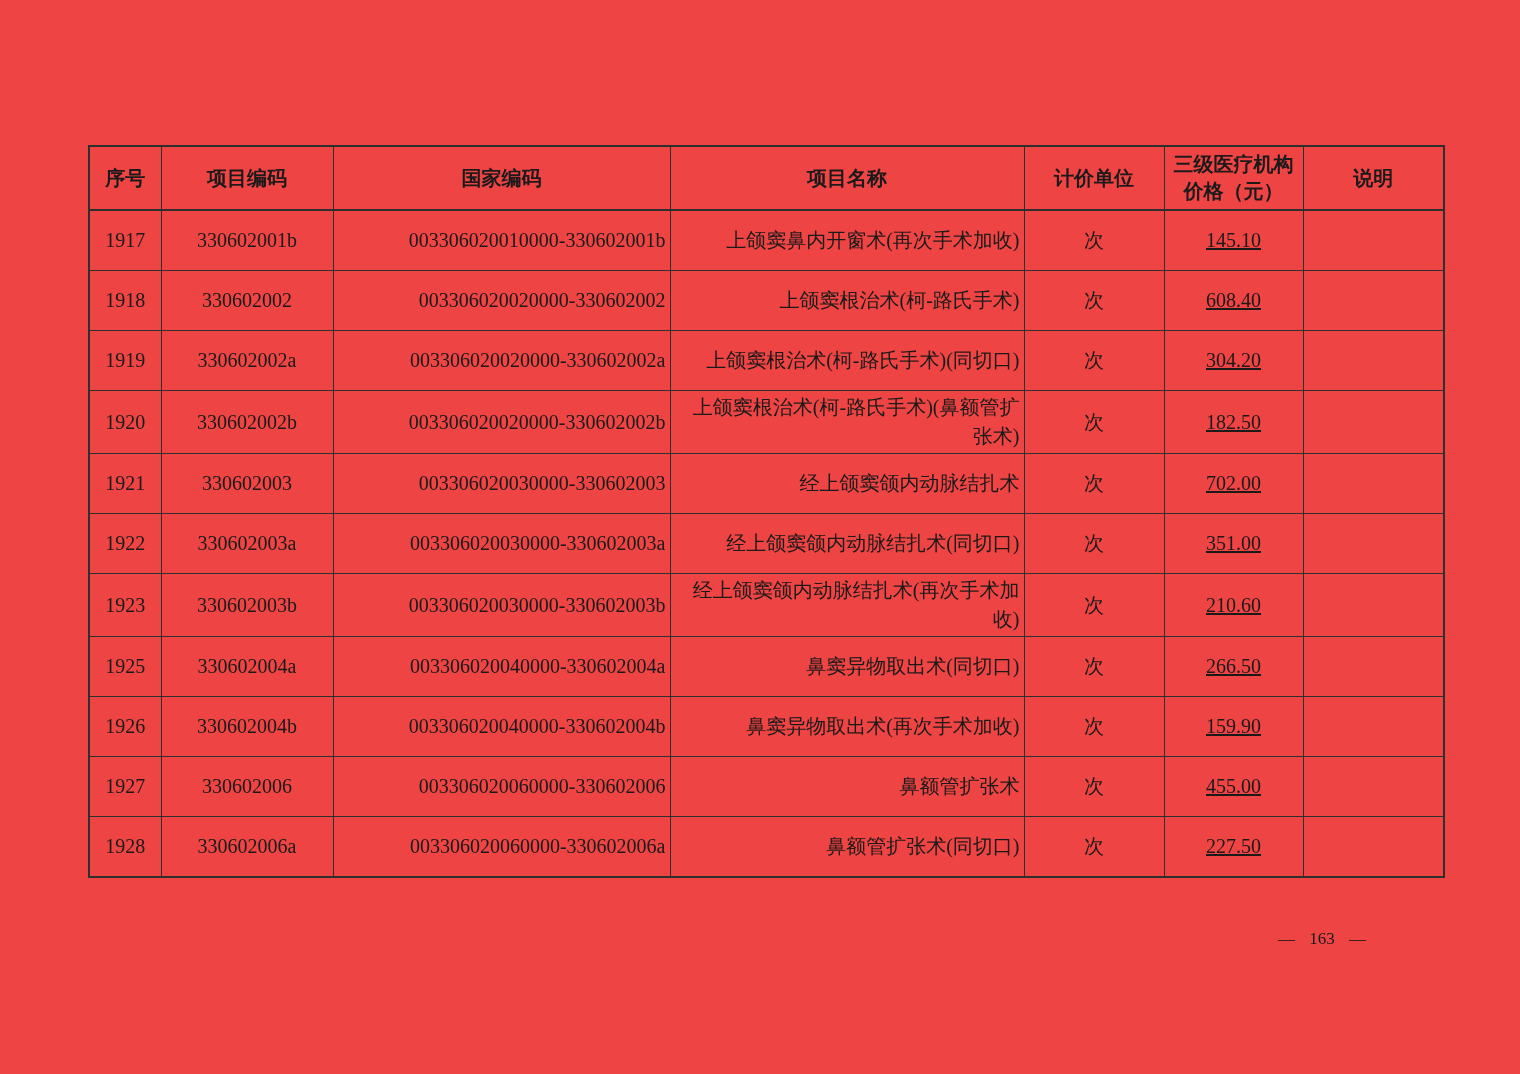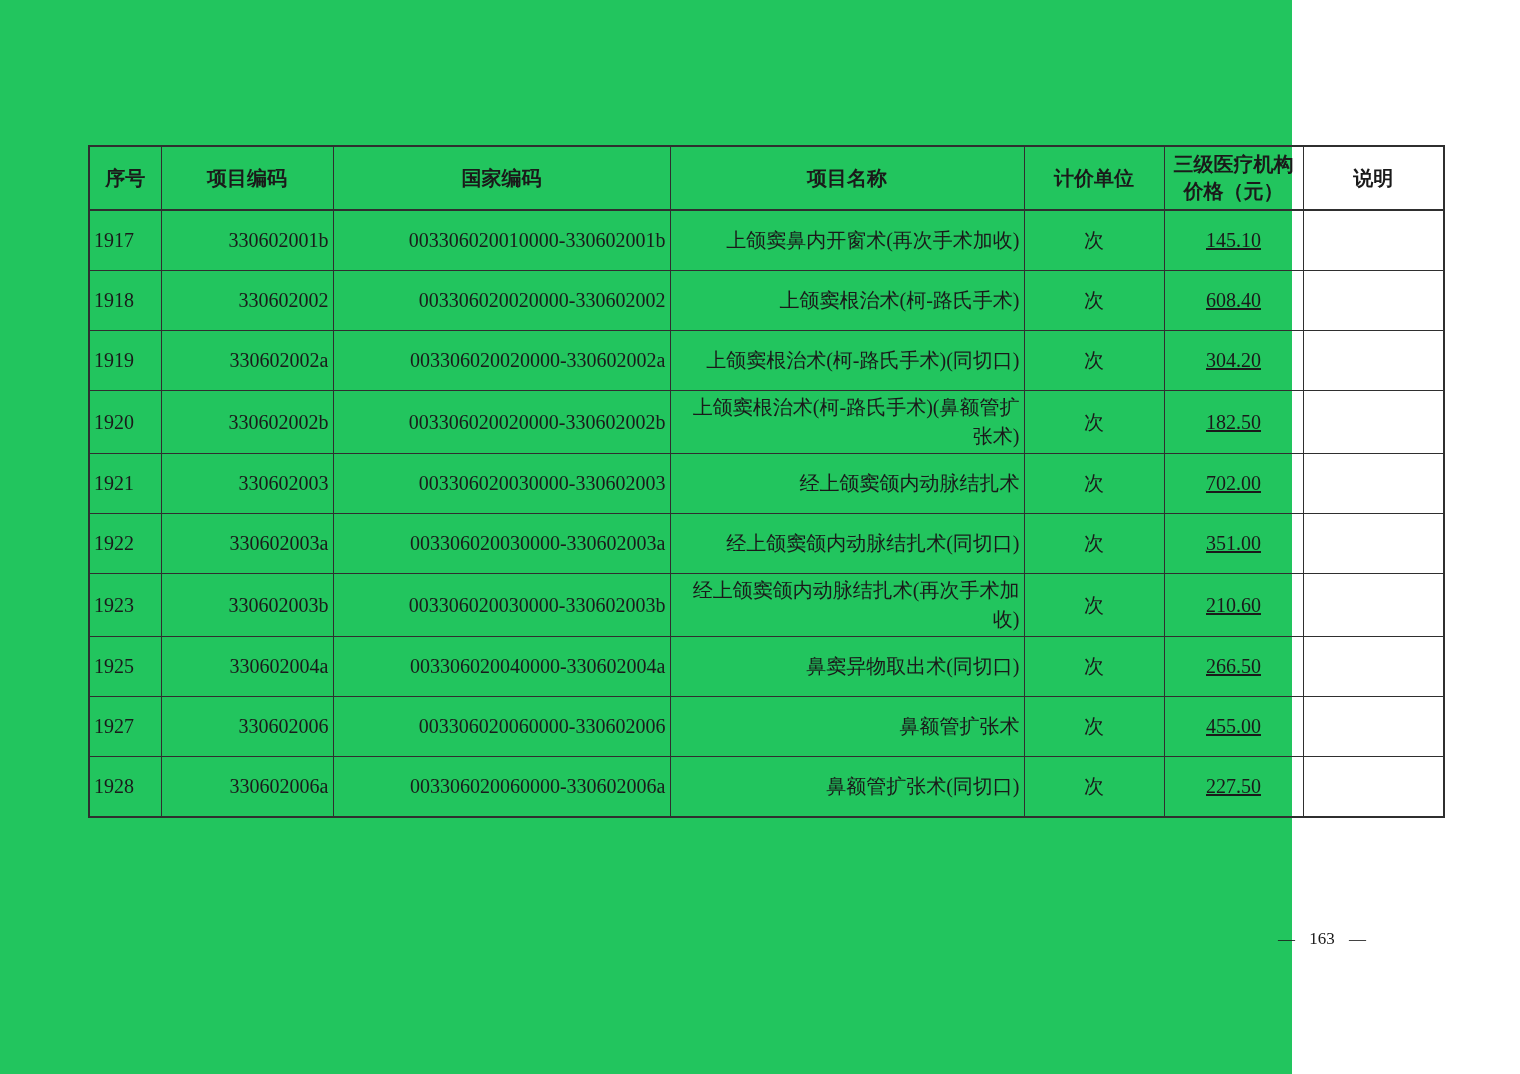--- a/index.html
+++ b/index.html
@@ -7,23 +7,23 @@
     padding: 0;
     background: #ffffff;
     width: 1520px;
     height: 1074px;
     font-family: "Liberation Serif", "DejaVu Serif", serif;
     color: #1a1a1a;
     overflow: hidden;
   }
   .page {
     position: relative;
-    width: 1292px;
+    width: 1520px;
     height: 1074px;
-    background: #22c55e;
+    background: #ef4444;
   }
   table.doc-table {
     position: absolute;
     left: 88px;
     top: 145px;
     width: 1355px;
     border-collapse: collapse;
     table-layout: fixed;
     border: 2px solid #2f2f2f;
   }
@@ -39,22 +39,22 @@
     text-align: center;
     border-bottom: 2px solid #2f2f2f;
     white-space: pre-line;
     line-height: 1.35;
     padding: 2px 4px;
   }
   .doc-table tbody td {
     height: 55px;
     padding: 2px 4px;
   }
-  td.c-seq   { }
-  td.c-code  { text-align: right; padding-left: 4px; }
+  td.c-seq   { text-align: center; }
+  td.c-code  { text-align: center; padding-left: 4px; }
   td.c-ncode { text-align: right; padding-left: 4px; }
   td.c-name  { text-align: right; padding-left: 6px; padding-right: 6px; line-height: 1.45; }
   td.c-unit  { text-align: center; }
   td.c-price { text-align: center; text-decoration: underline; }
   td.c-note  { text-align: center; }
   .page-number {
     position: absolute;
     left: 1278px;
     top: 929px;
     font-size: 17px;
@@ -157,20 +157,29 @@
         <tr>
       <td class="c-seq">1925</td>
       <td class="c-code">330602004a</td>
       <td class="c-ncode">003306020040000-330602004a</td>
       <td class="c-name">鼻窦异物取出术(同切口)</td>
       <td class="c-unit">次</td>
       <td class="c-price">266.50</td>
       <td class="c-note"></td>
     </tr>
         <tr>
+      <td class="c-seq">1926</td>
+      <td class="c-code">330602004b</td>
+      <td class="c-ncode">003306020040000-330602004b</td>
+      <td class="c-name">鼻窦异物取出术(再次手术加收)</td>
+      <td class="c-unit">次</td>
+      <td class="c-price">159.90</td>
+      <td class="c-note"></td>
+    </tr>
+        <tr>
       <td class="c-seq">1927</td>
       <td class="c-code">330602006</td>
       <td class="c-ncode">003306020060000-330602006</td>
       <td class="c-name">鼻额管扩张术</td>
       <td class="c-unit">次</td>
       <td class="c-price">455.00</td>
       <td class="c-note"></td>
     </tr>
         <tr>
       <td class="c-seq">1928</td>

